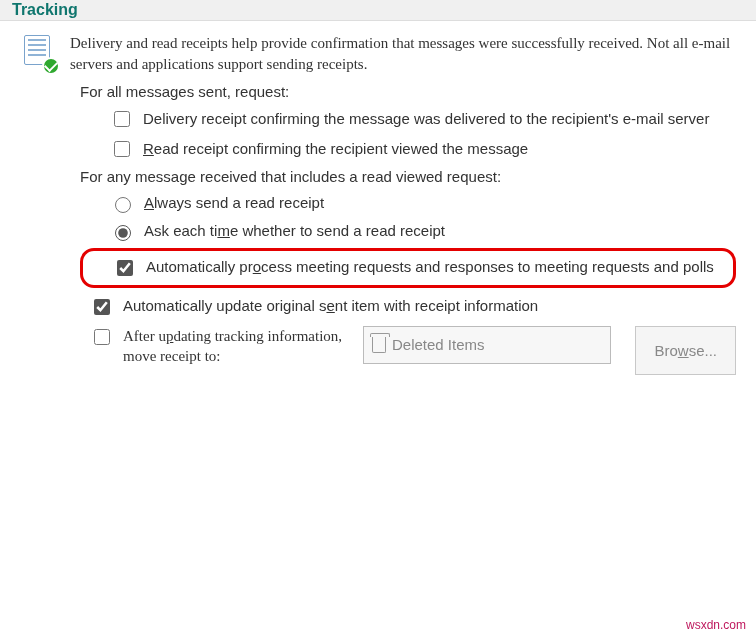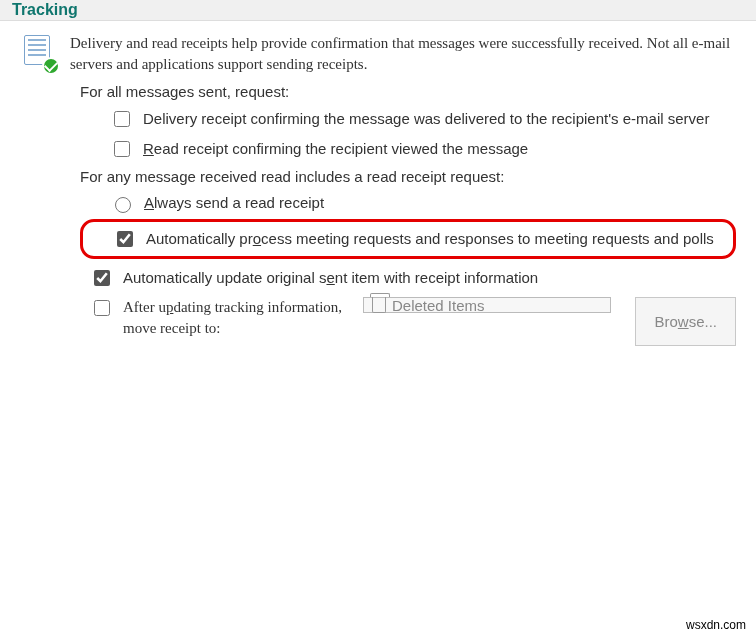--- a/index.html
+++ b/index.html
@@ -99,21 +99,21 @@
   .bottom-label { width: 230px; line-height:1.35;font-family:Liberation Serif, serif; }
   .folder-field {
     flex:1;
     display:flex;
     align-items:center;
     gap:6px;
     border:1px solid #bbb;
     background:#f7f7f7;
     color:#888;
     padding:6px 8px;
-    height:16px;
+    height:38px;
     font-size:15px;
   }
   .trash-icon {
     width:14px; height:16px;
     border:1.5px solid #999;
     border-top:none;
     position:relative;
     border-radius:0 0 2px 2px;
   }
   .trash-icon::before{
@@ -133,21 +133,21 @@
     color:#888;
     font-size:15px;
     cursor:default;
     height:49px;
   }
   u.acc { text-decoration: underline; }
   .watermark {
     position:fixed;
     bottom:6px; right:10px;
     font-size:12px;
-    color:#000000;
+    color:#be185d;
   }
 </style>
 </head>
 <body>
 
 <div class="section-header">
   <span>Tracking</span>
 </div>
 
 <div class="content">
@@ -170,25 +170,29 @@
   <div class="opt-row">
     <input type="checkbox" style="">
     <label><span>Delivery receipt confirming the message was delivered to the recipient's e-mail server</span></label>
   </div>
 
   <div class="opt-row">
     <input type="checkbox" style="">
     <label><u class="acc">R</u>ead receipt confirming the recipient viewed the message</label>
   </div>
 
-  <div class="sub-label">For any message received read includes a read receipt request:</div>
+  <div class="sub-label">For any message received that includes a read viewed request:</div>
 
   <div class="opt-row">
     <input type="radio" name="rr" style="">
     <label><u class="acc">A</u>lways send a read receipt</label>
+  </div>
+  <div class="opt-row">
+    <input type="radio" name="rr" checked="" style="">
+    <label>Ask each ti<u class="acc">m</u>e whether to send a read receipt</label>
   </div>
 
   <div class="highlight-box">
     <div class="opt-row">
       <input type="checkbox" checked="" style="">
       <label>Automatically pr<u class="acc">o</u>cess meeting requests and responses to meeting requests and polls</label>
     </div>
   </div>
 
   <div class="opt-row top">

